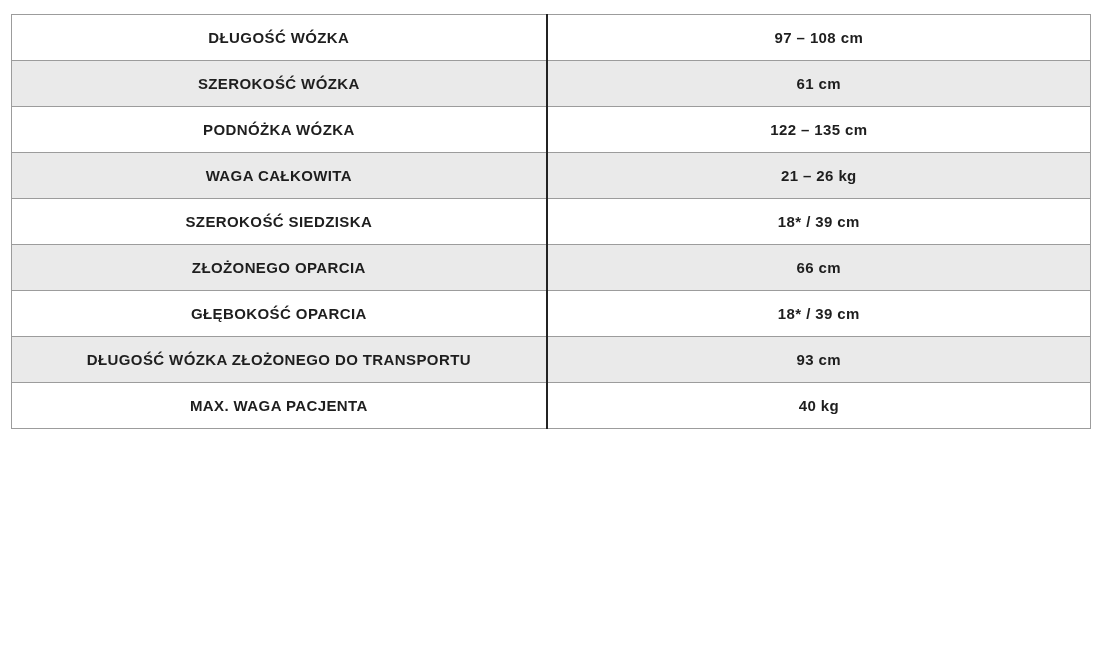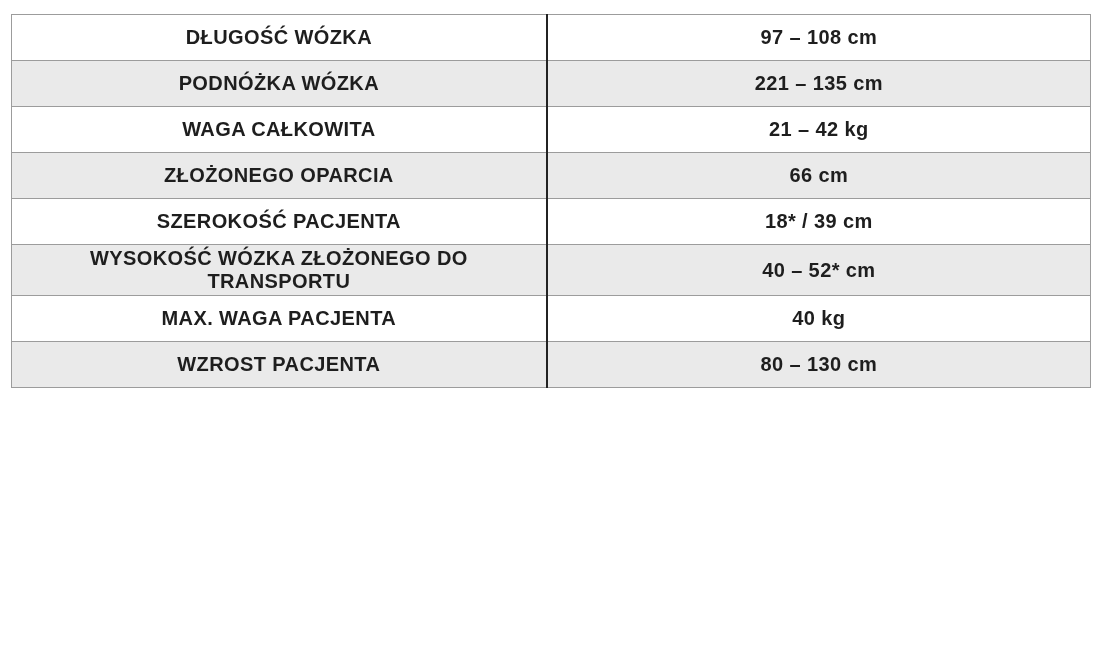--- a/index.html
+++ b/index.html
@@ -20,21 +20,21 @@
     border-collapse: collapse;
     width: 1080px;
     table-layout: fixed;
   }
   table.spec-table td {
     border: 1px solid #9c9c9c;
     height: 41px;
     text-align: center;
     vertical-align: middle;
     font-weight: 700;
-    font-size: 20px;
+    font-size: 15px;
     letter-spacing: 0.4px;
     color: #1e1e1e;
     padding: 2px 10px;
     background: #ffffff;
   }
   table.spec-table td.label-cell {
     border-right: 2px solid #232323;
   }
   table.spec-table td.value-cell {
     border-left: 2px solid #232323;
@@ -52,56 +52,60 @@
     <colgroup>
       <col style="width:49.6%">
       <col style="width:50.4%">
     </colgroup>
     <tbody id="spec-rows">
   <tr>
     <td class="label-cell">DŁUGOŚĆ WÓZKA</td>
     <td class="value-cell">97 – 108 cm</td>
   </tr>
 
+  <tr>
+    <td class="label-cell">SZEROKOŚĆ WÓZKA</td>
+    <td class="value-cell">61 cm</td>
+  </tr>
 
   <tr>
     <td class="label-cell">PODNÓŻKA WÓZKA</td>
-    <td class="value-cell">221 – 135 cm</td>
+    <td class="value-cell">122 – 135 cm</td>
   </tr>
 
   <tr>
     <td class="label-cell">WAGA CAŁKOWITA</td>
-    <td class="value-cell">21 – 42 kg</td>
+    <td class="value-cell">21 – 26 kg</td>
   </tr>
 
 
+  <tr>
+    <td class="label-cell">SZEROKOŚĆ SIEDZISKA</td>
+    <td class="value-cell">18* / 39 cm</td>
+  </tr>
 
   <tr>
     <td class="label-cell">ZŁOŻONEGO OPARCIA</td>
     <td class="value-cell">66 cm</td>
   </tr>
 
   <tr>
-    <td class="label-cell">SZEROKOŚĆ PACJENTA</td>
+    <td class="label-cell">GŁĘBOKOŚĆ OPARCIA</td>
     <td class="value-cell">18* / 39 cm</td>
   </tr>
 
 
+  <tr>
+    <td class="label-cell">DŁUGOŚĆ WÓZKA ZŁOŻONEGO DO TRANSPORTU</td>
+    <td class="value-cell">93 cm</td>
+  </tr>
 
 
-  <tr>
-    <td class="label-cell">WYSOKOŚĆ WÓZKA ZŁOŻONEGO DO TRANSPORTU</td>
-    <td class="value-cell">40 – 52* cm</td>
-  </tr>
 
   <tr>
     <td class="label-cell">MAX. WAGA PACJENTA</td>
     <td class="value-cell">40 kg</td>
   </tr>
 
-  <tr>
-    <td class="label-cell">WZROST PACJENTA</td>
-    <td class="value-cell">80 – 130 cm</td>
-  </tr>
 </tbody>
   </table>
 
 </div>
 
 </body></html>

